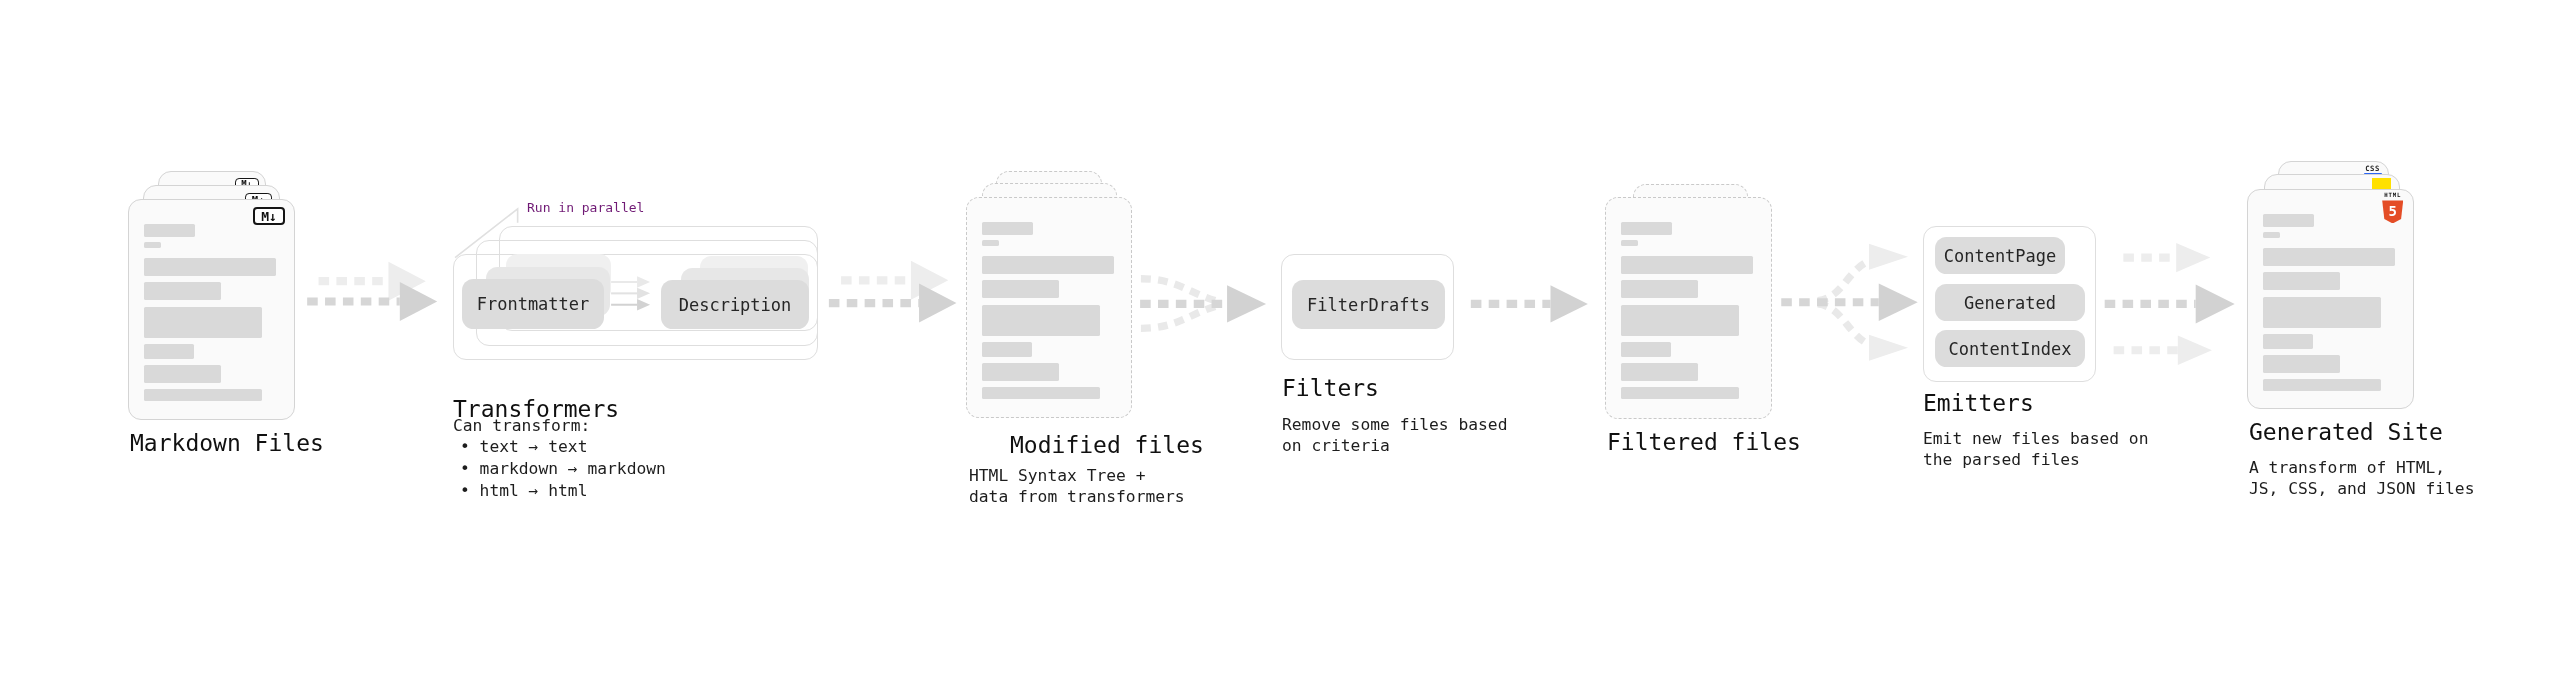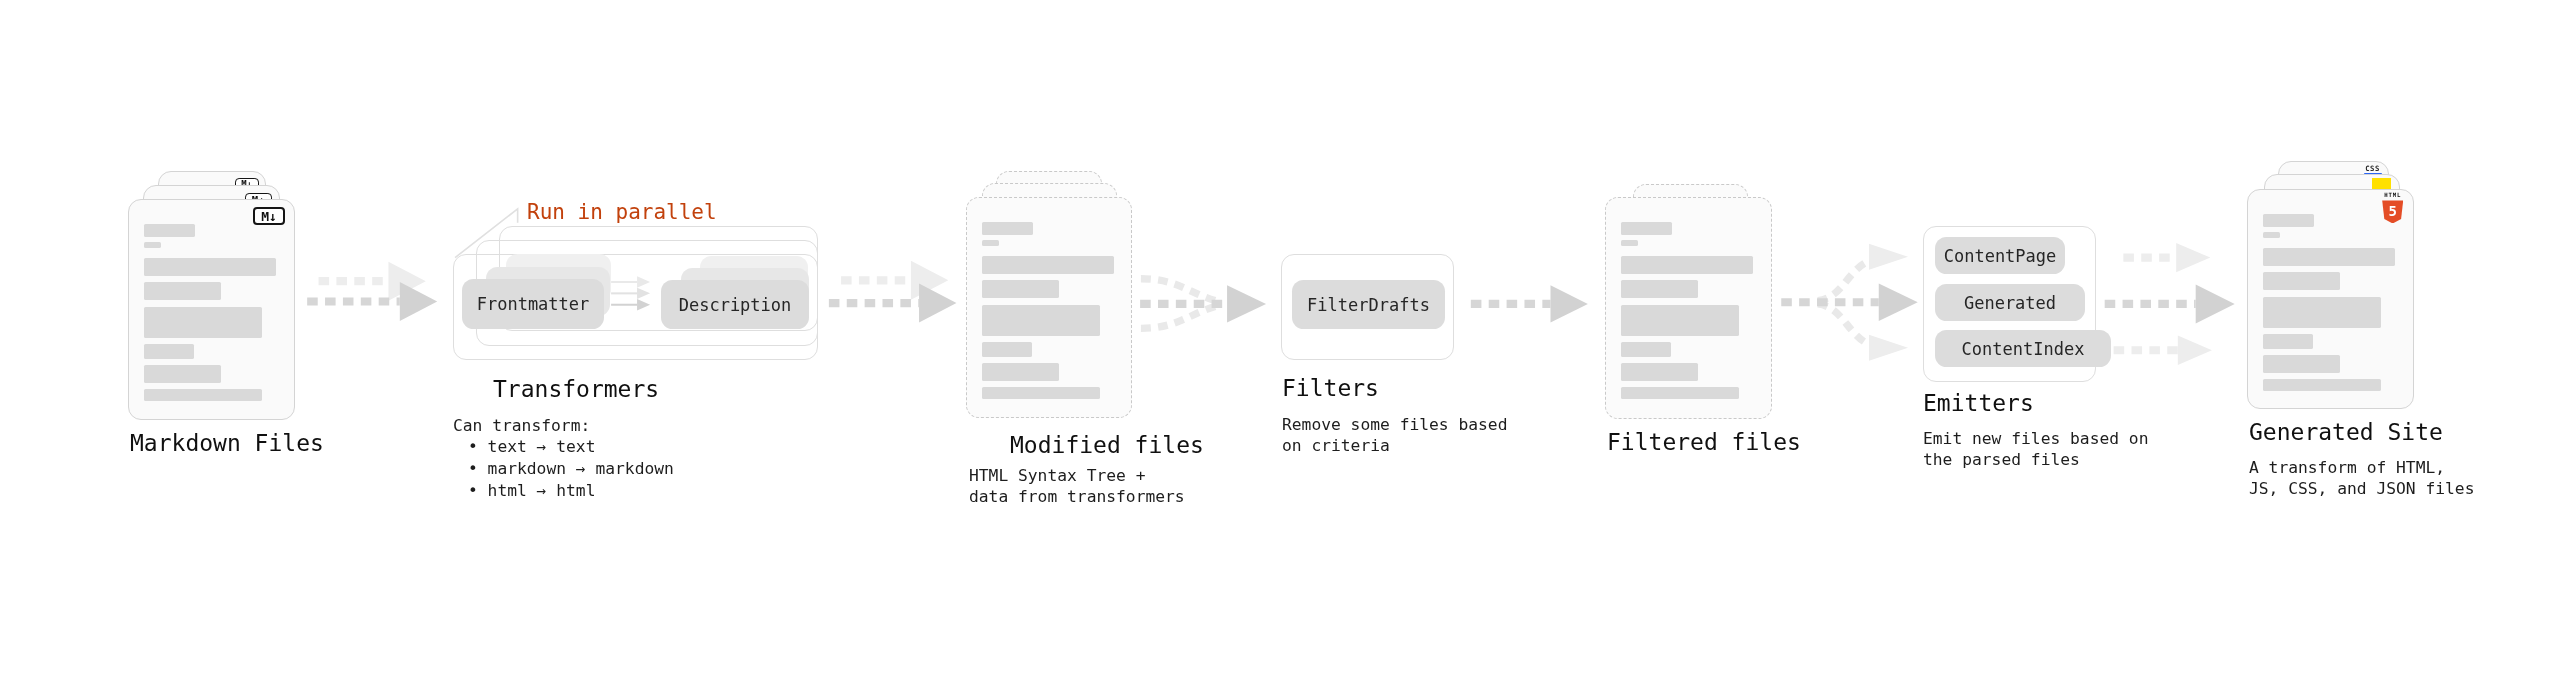--- a/index.html
+++ b/index.html
@@ -57,21 +57,21 @@
     display:flex; align-items:center; justify-content:center;
     font-size:17px; color:#262626; z-index:5;
   }
   .pill.ghost2 { background:#e7e7e7; z-index:4; }
   .pill.ghost3 { background:#f0f0f0; z-index:4; }
 
   
   .title { position:absolute; font-size:23px; color:#101010; z-index:5; white-space:nowrap; }
   .sub   { position:absolute; font-size:16.3px; line-height:21px; color:#1d1d1d; z-index:5; white-space:nowrap; }
   .bullets div { line-height:22px; }
-  .annotation { position:absolute; font-size:21px; color:#c2410c; z-index:5; white-space:nowrap; }
+  .annotation { position:absolute; font-size:13px; color:#701a75; z-index:5; white-space:nowrap; }
 
   svg.arrows { position:absolute; left:0; top:0; z-index:6; pointer-events:none; }
 </style>
 </head>
 <body>
 
 <div class="canvas">
 
   <div>
     <div class="card z1" style="left:158px;top:171px;width:108px;height:219px;">
@@ -104,23 +104,23 @@
     <div class="pill ghost3" style="left:506px;top:254px;width:105px;height:47px;"></div>
     <div class="pill ghost2" style="left:486px;top:267px;width:124px;height:49px;"></div>
     <div class="pill" style="left:462px;top:279px;width:142px;height:50px;">Frontmatter</div>
 
     <div class="pill ghost3" style="left:700px;top:256px;width:108px;height:47px;"></div>
     <div class="pill ghost2" style="left:681px;top:268px;width:128px;height:49px;"></div>
     <div class="pill" style="left:661px;top:280px;width:148px;height:49px;">Description</div>
 
     <div class="annotation" style="left:527px;top:200px;">Run in parallel</div>
 
-    <div class="title" style="left:453px;top:376px;margin-left:40px;">Transformers</div>
+    <div class="title" style="left:453px;top:396px;">Transformers</div>
     <div class="sub" style="left:453px;top:415px;">Can transform:</div>
-    <div class="sub bullets" style="left:460px;top:436px;margin-left:8px;">
+    <div class="sub bullets" style="left:460px;top:436px;">
       <div>• text → text</div>
       <div>• markdown → markdown</div>
       <div>• html → html</div>
     </div>
   </div>
 
   <div>
     <div class="card dashed z1" style="left:996px;top:171px;width:106px;height:219px;"></div>
     <div class="card dashed z2" style="left:982px;top:183px;width:135px;height:220px;"></div>
     <div class="card dashed z3" style="left:966px;top:197px;width:166px;height:221px;">
@@ -166,21 +166,21 @@
           <div class="bar" style="width: 118px; height: 12.2px; margin-top: 6.5px;"></div>
         </div>
     </div>
     <div class="title" style="left:1607px;top:429px;">Filtered files</div>
   </div>
 
   <div>
     <div class="obox filled z1" style="left:1923px;top:226px;width:173px;height:156px;"></div>
     <div class="pill" style="left:1935px;top:237px;width:130px;height:37px;">ContentPage</div>
     <div class="pill" style="left:1935px;top:284px;width:150px;height:37px;">Generated</div>
-    <div class="pill" style="left:1935px;top:330px;width:176px;height:37px;">ContentIndex</div>
+    <div class="pill" style="left:1935px;top:330px;width:150px;height:37px;">ContentIndex</div>
     <div class="title" style="left:1923px;top:390px;">Emitters</div>
     <div class="sub" style="left:1923px;top:428px;">
       <div>Emit new files based on</div>
       <div>the parsed files</div>
     </div>
   </div>
 
   <div>
     <div class="card z1" style="left:2278px;top:161px;width:111px;height:219px;">
       <div class="css-badge">

